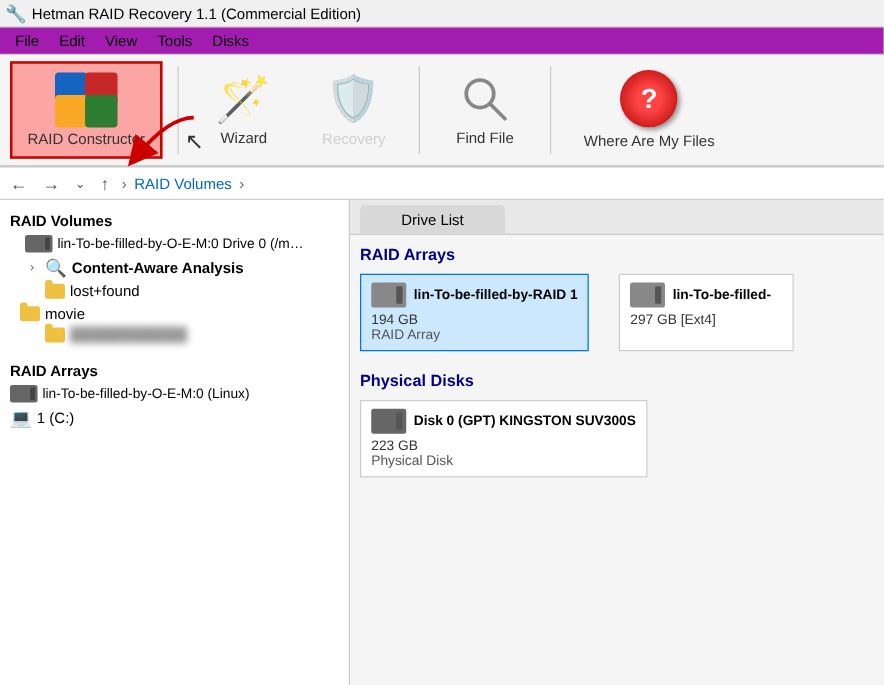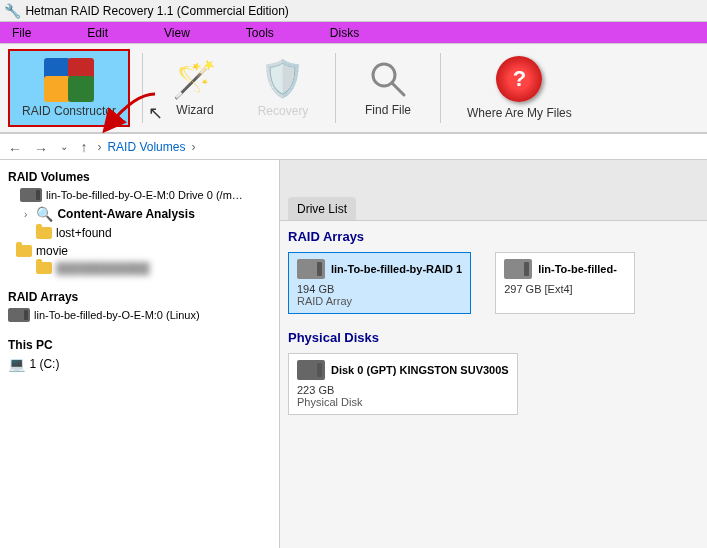--- a/index.html
+++ b/index.html
@@ -10,27 +10,26 @@
       background: #f0f0f0;
       display: flex;
       align-items: center;
       padding: 2px 4px;
       height: 22px;
       border-bottom: 1px solid #ccc;
     }
 
     
     .menu-bar {
-      background: #d946ef;
+      background: #a21caf;
       display: flex;
       align-items: center;
       padding: 2px 4px;
       height: 22px;
       border-bottom: 1px solid #ccc;
-      gap: 40px;
     }
     .menu-item {
       padding: 2px 8px;
       font-size: 12px;
       cursor: pointer;
       color: #000;
     }
 
     
     .toolbar {
@@ -49,21 +48,21 @@
       justify-content: center;
       padding: 4px 12px;
       cursor: pointer;
       border: 2px solid transparent;
       min-width: 80px;
       height: 78px;
       background: transparent;
     }
     .toolbar-btn.active-highlight {
       border: 2px solid #cc0000;
-      background: #7dd3fc;
+      background: #fca5a5;
     }
     .toolbar-btn-label {
       font-size: 12px;
       color: #333;
       text-align: center;
     }
     .toolbar-btn-label.dimmed { color: #aaa; }
 
     
     .puzzle-icon {
@@ -177,28 +176,27 @@
     }
 
     
     .tabs-row {
       display: flex;
       background: #e8e8e8;
       border-bottom: 1px solid #ccc;
       padding: 4px 8px 0 8px;
     }
     .tab {
-      padding: 4px 8px;
+      padding: 4px 32px;
       font-size: 12px;
       cursor: pointer;
       border: 1px solid transparent;
       border-bottom: none;
       margin-right: 2px;
       border-radius: 4px 4px 0 0;
-      margin-top: 33px;
     }
     .tab.active {
       background: #fff;
       border: 1px solid #ccc;
       border-bottom: 1px solid #fff;
     }
     .tab:not(.active) { background: #d8d8d8; }
 
     
     .right-content {
@@ -437,21 +435,20 @@
       <span class="folder-icon"></span>
       <span class="blurred" style="font-size:11px;">████████████</span>
     </div>
 
     <div class="panel-section-header" style="margin-top:8px;">RAID Arrays</div>
     <div class="tree-item">
       <span class="raid-drive-icon"></span>
       <span style="font-size:11px;">lin-To-be-filled-by-O-E-M:0 (Linux)</span>
     </div>
 
-    <div class="panel-section-header" style="margin-top:8px;">This PC</div>
     <div class="tree-item">
       <span style="font-size:14px; margin-right:4px;">💻</span>
       <span>1 (C:)</span>
     </div>
 
   </div>
 
   <div class="right-panel">
 
     <div class="tabs-row">

